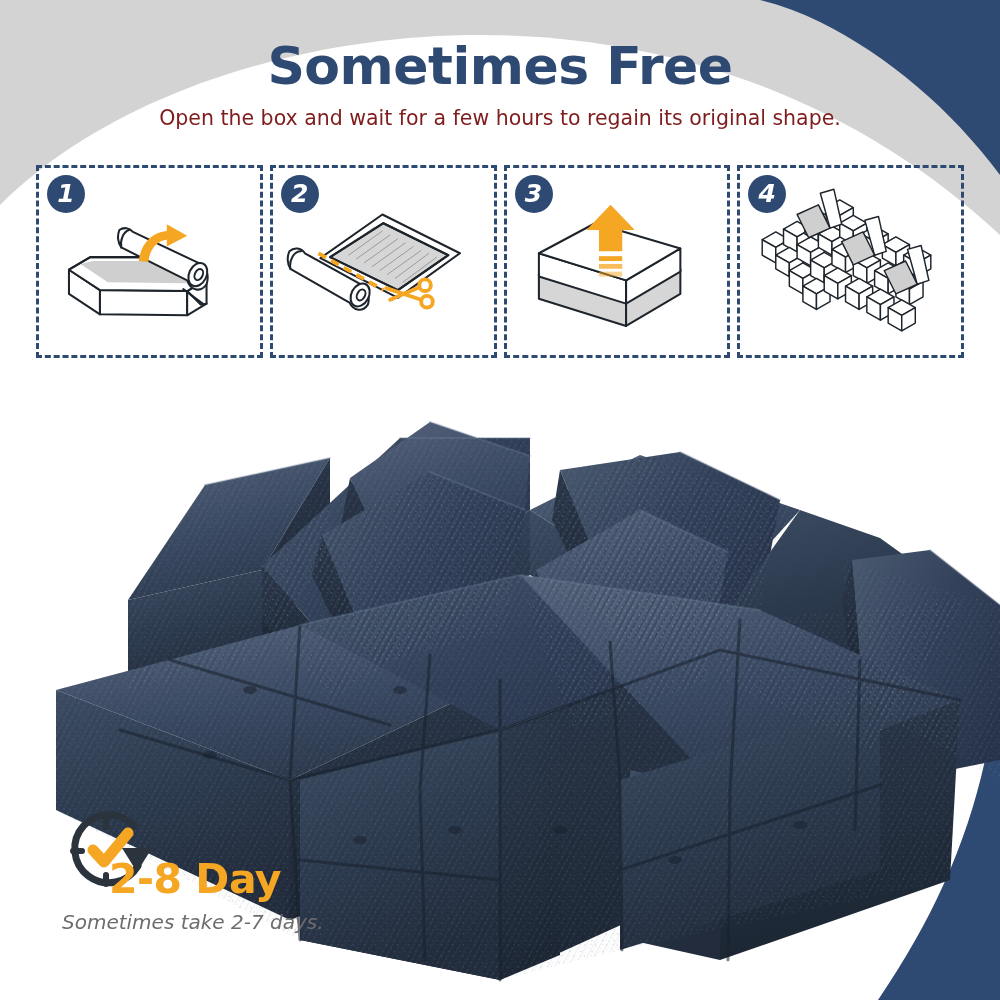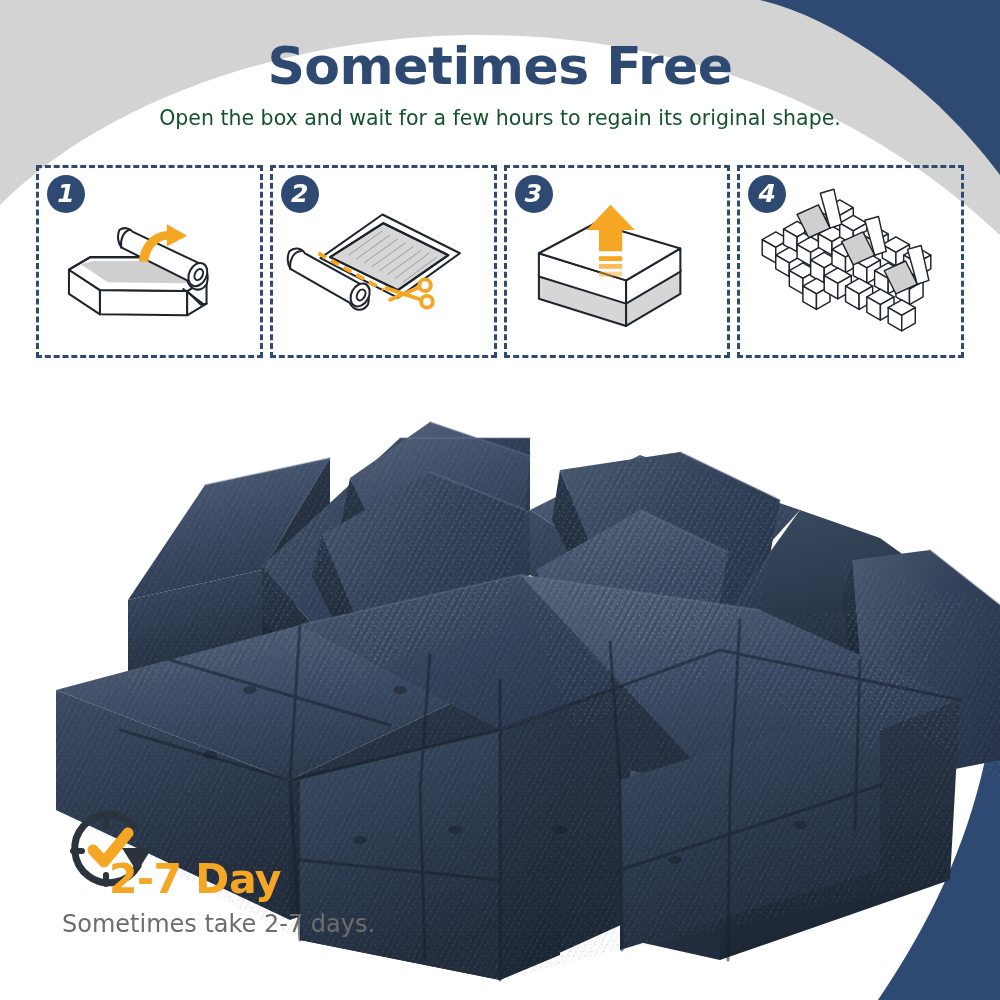--- a/index.html
+++ b/index.html
@@ -48,21 +48,21 @@
     line-height: 1.0;
     font-weight: bold;
     color: #2e4a72;
     font-family: "DejaVu Sans", sans-serif;
     letter-spacing: -0.5px;
   }
   .subtitle {
     margin: 0;
     padding-top: 14px;
     font-size: 20.5px;
-    color: #14532d;
+    color: #7f1d1d;
     font-family: "DejaVu Sans", sans-serif;
     font-weight: normal;
   }
 
   
   .steps {
     position: absolute;
     top: 165px;
     left: 36px;
     width: 928px;
@@ -136,24 +136,25 @@
     font-weight: bold;
     color: #f5a623;
     font-family: "DejaVu Sans", sans-serif;
     letter-spacing: -0.5px;
     white-space: nowrap;
   }
   .delivery-sub {
     position: absolute;
     left: 10px;
     top: 110px;
-    font-size: 24px;
+    font-size: 20px;
     color: #6d6d6d;
     font-family: "DejaVu Sans", sans-serif;
     white-space: nowrap;
+    font-style: italic;
   }
 </style>
 </head>
 <body>
 
 <div id="infographic">
 
   <svg class="bg-layer" viewBox="0 0 1000 1000" preserveAspectRatio="none" aria-hidden="true">
 
     <rect x="0" y="0" width="1000" height="1000" fill="#d3d3d3"></rect>
@@ -538,17 +539,17 @@
       <path d="M 74,22 A 34 34 0 1 0 78,62" fill="none" stroke="#2b333c" stroke-width="7" stroke-linecap="round"></path>
 
       <line x1="46" y1="14" x2="46" y2="23" stroke="#2b333c" stroke-width="6" stroke-linecap="round"></line>
       <line x1="13" y1="47" x2="22" y2="47" stroke="#2b333c" stroke-width="6" stroke-linecap="round"></line>
       <line x1="46" y1="71" x2="46" y2="80" stroke="#2b333c" stroke-width="6" stroke-linecap="round"></line>
 
       <path d="M 33,46 L 44,58 L 68,29" fill="none" stroke="#f5a623" stroke-width="11" stroke-linecap="round" stroke-linejoin="round"></path>
 
       <polygon points="62,44 92,44 77,68" fill="#2b333c"></polygon>
     </svg>
-    <div class="delivery-head">2-7 Day</div>
+    <div class="delivery-head">2-8 Day</div>
     <div class="delivery-sub">Sometimes take 2-7 days.</div>
   </div>
 
 </div>
 
 </body></html>

